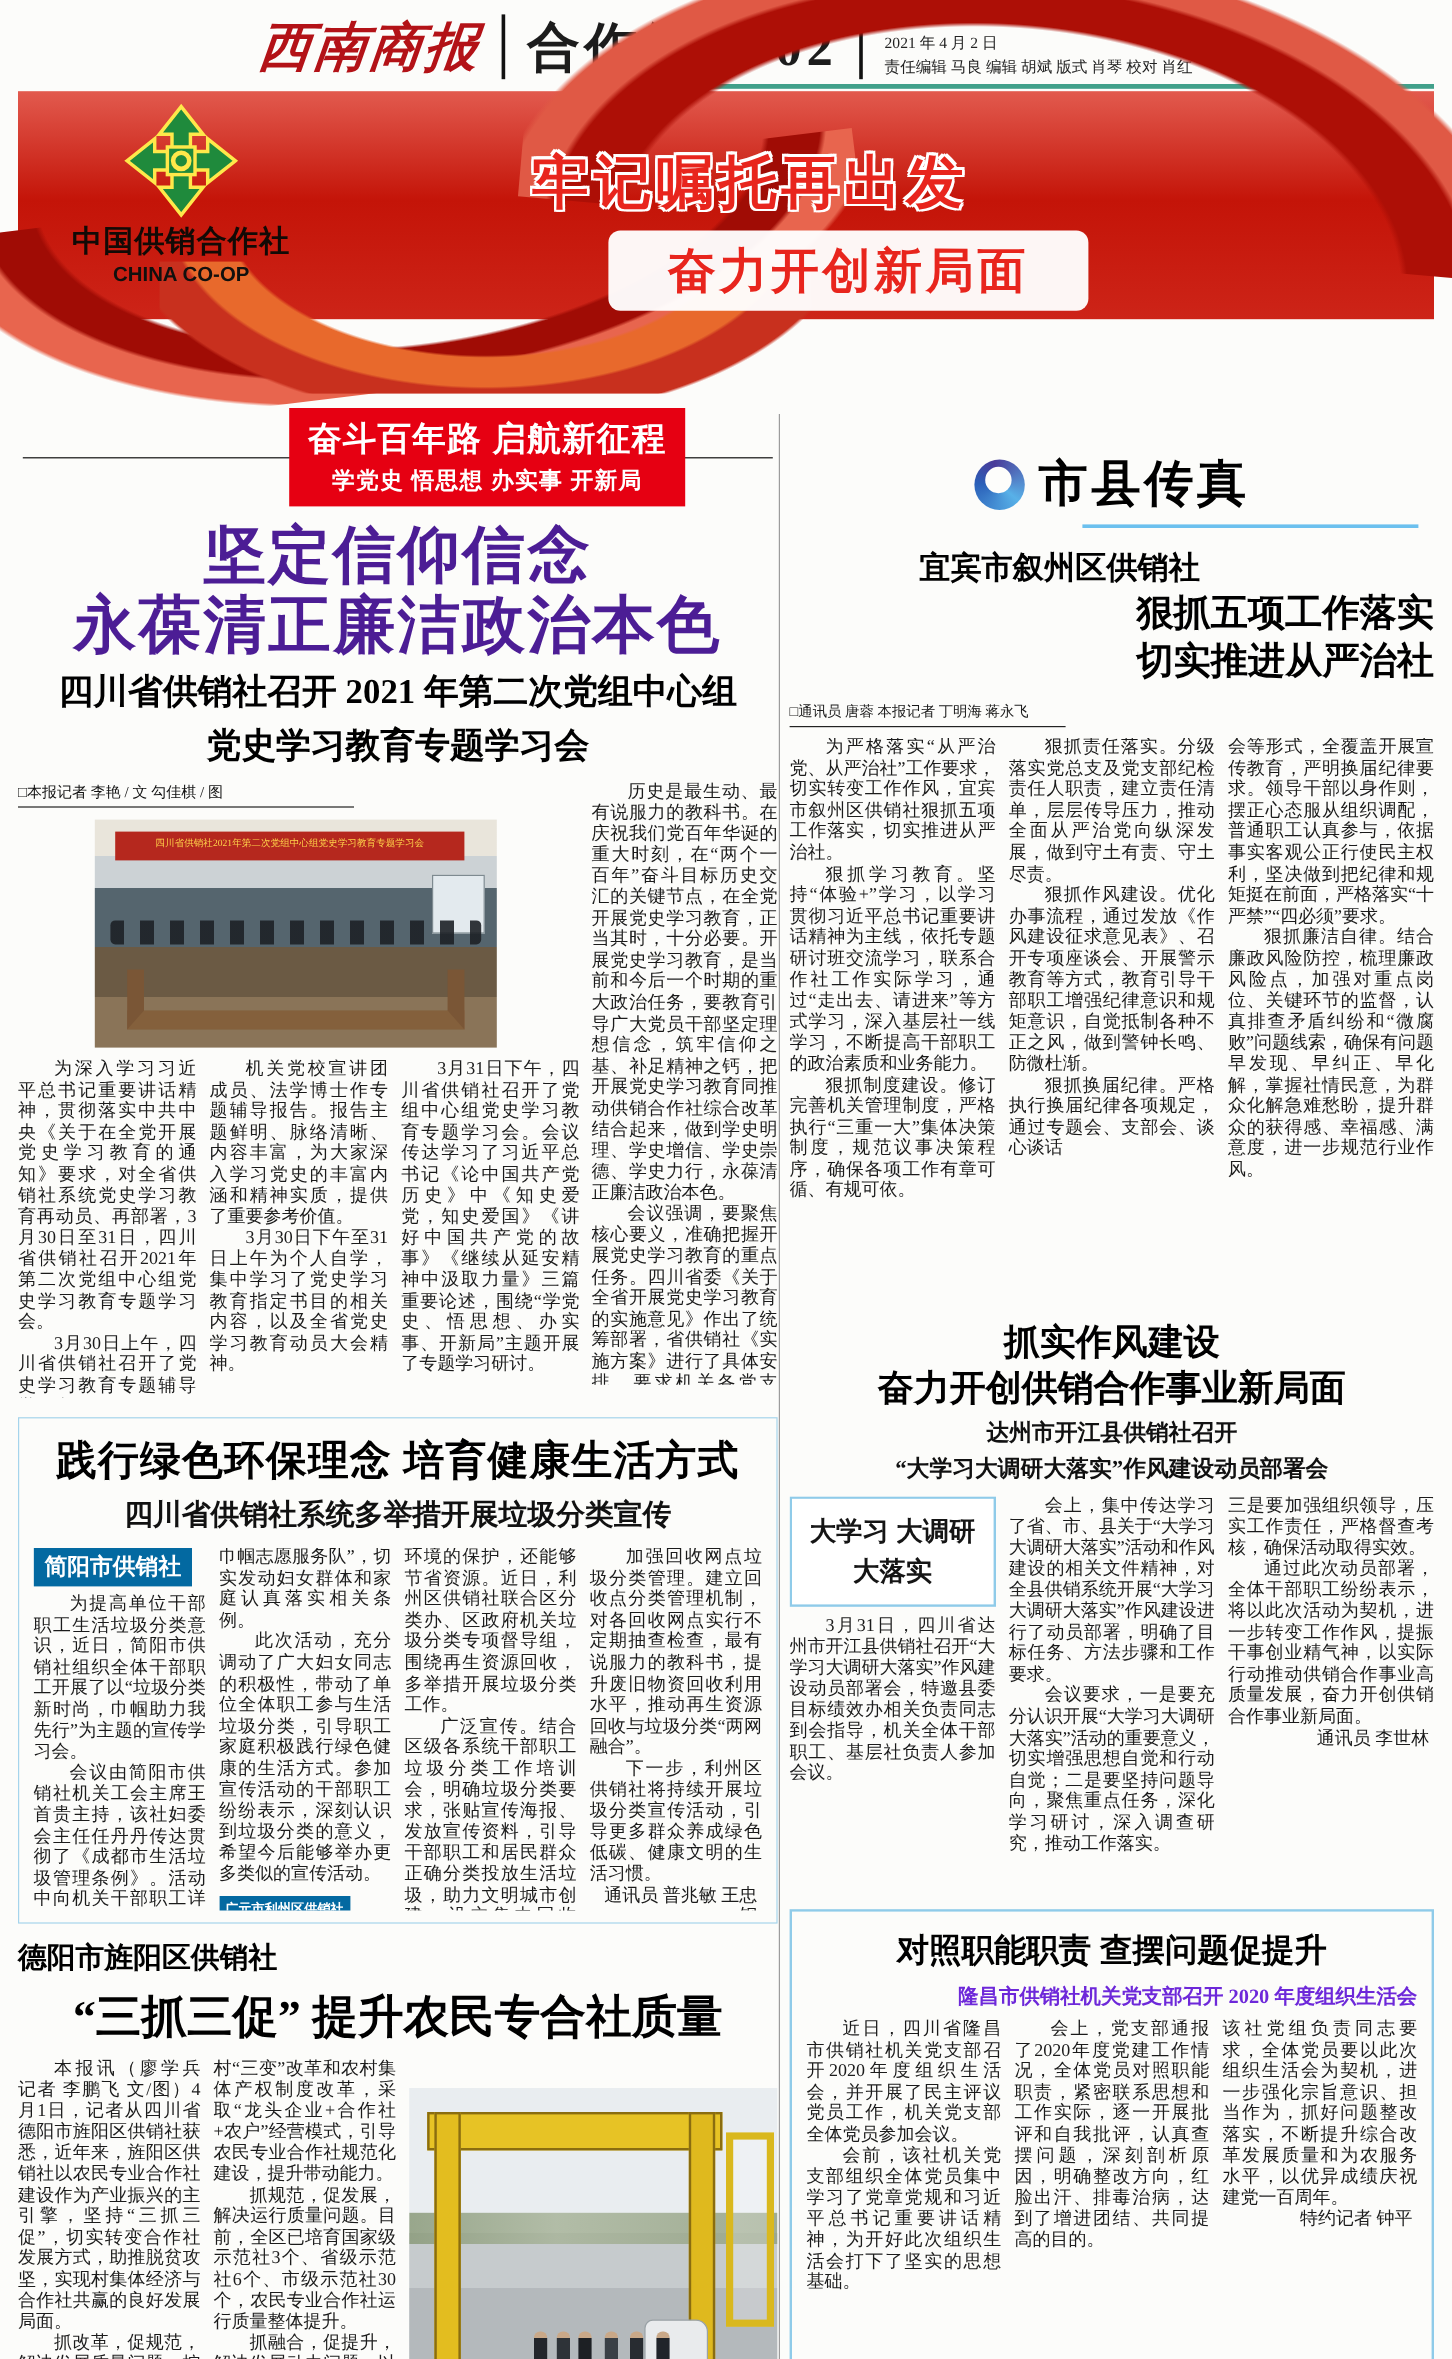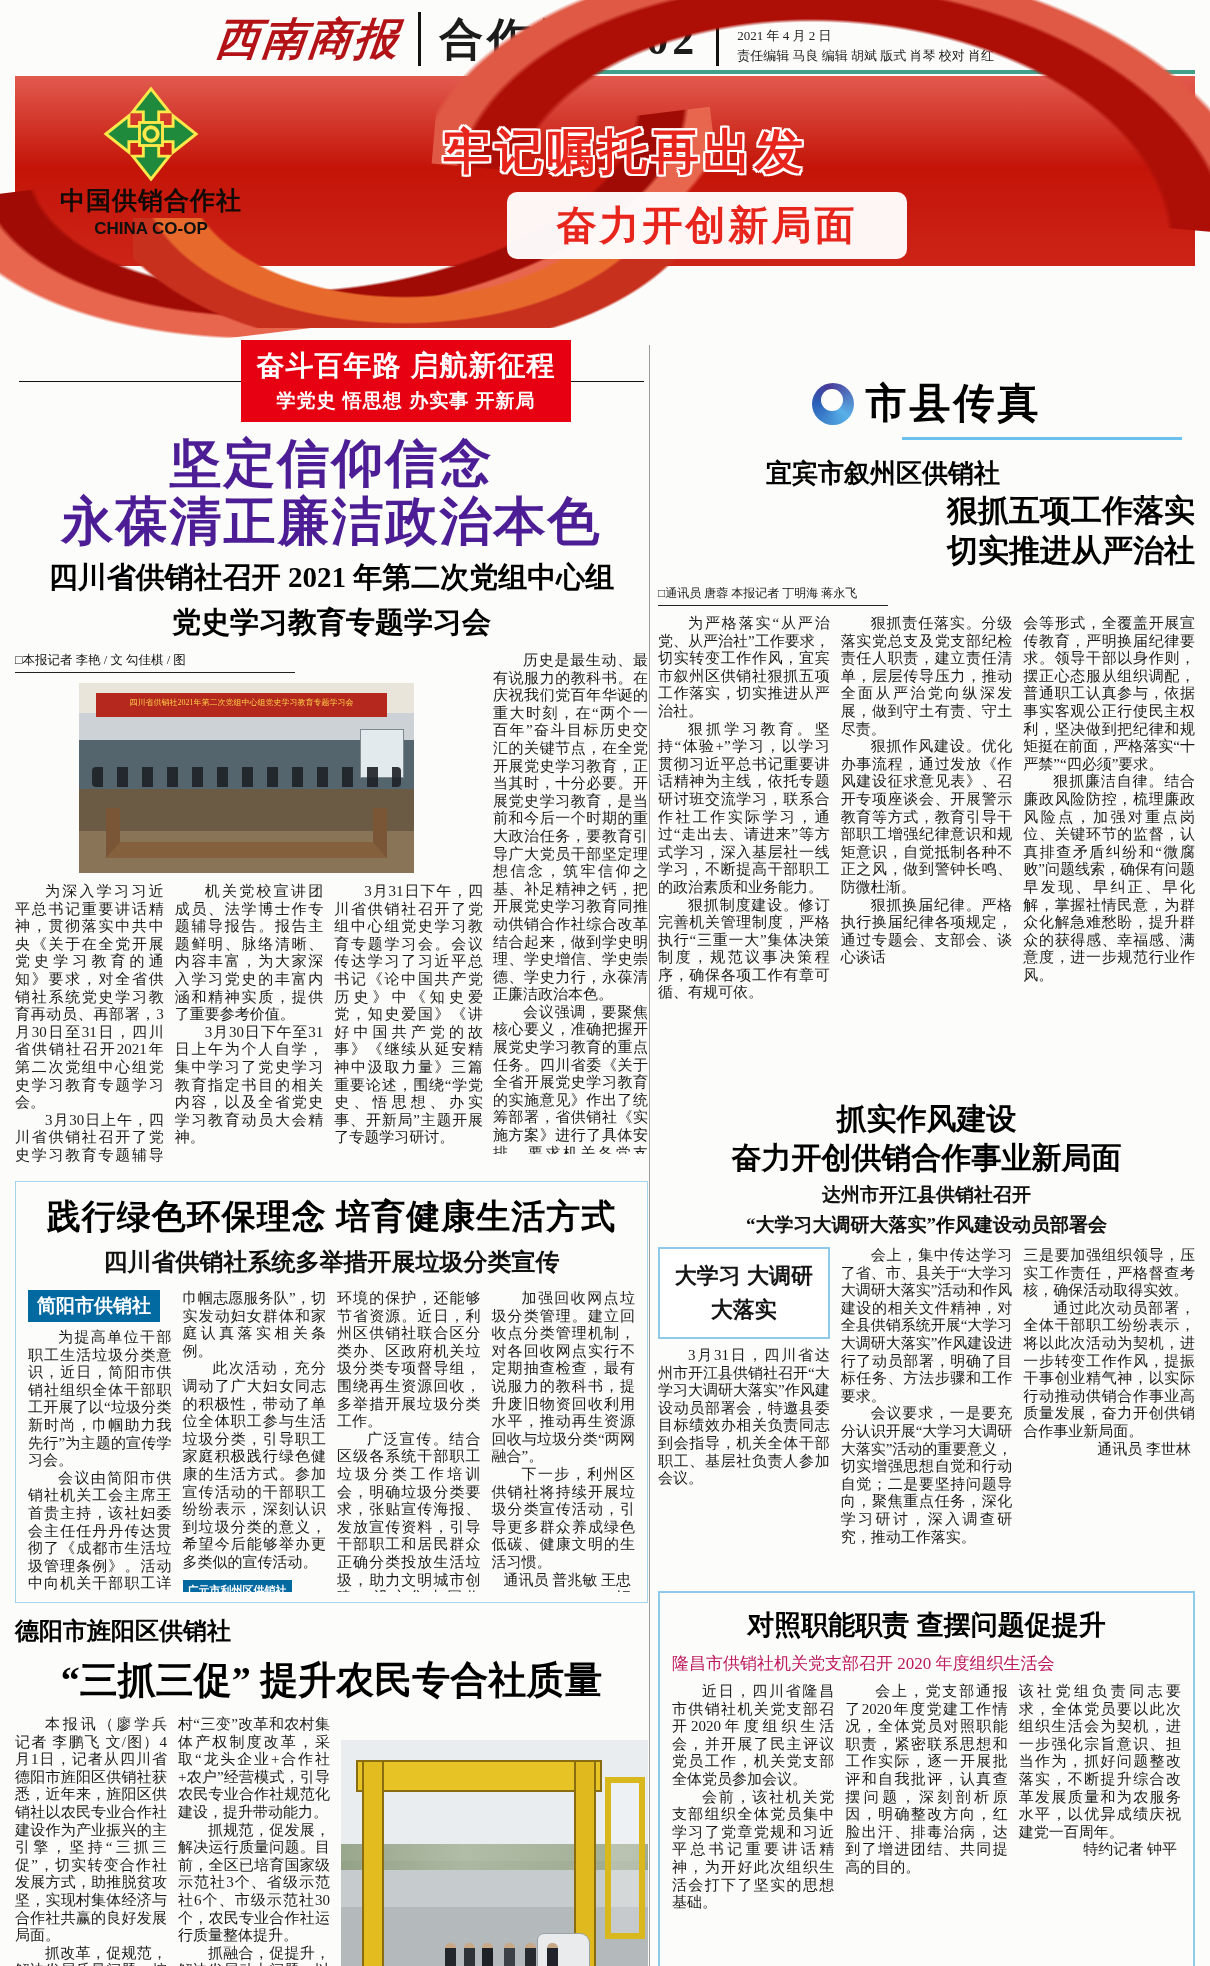--- a/index.html
+++ b/index.html
@@ -130,21 +130,21 @@
   .kaijiang { margin-top:16px; }
   .kj-title { text-align:center; font-weight:900; font-size:30px; line-height:39px; color:#000; }
   .kj-sub { text-align:center; font-weight:700; font-size:19px; line-height:25px; margin-top:5px; color:#111; }
   .kj-cols { display:flex; gap:11px; margin-top:10px; height:330px; overflow:hidden; }
   .kj-cols > div { flex:1; }
   .kj-box { border:2px solid #8fcbe9; background:#fff; padding:10px 6px; margin-bottom:8px; text-align:center;
     font-family:"Liberation Sans",sans-serif; font-weight:900; font-size:22px; line-height:34px; color:#151515; }
 
   .longchang { margin-top:14px; border:2px solid #8fcbe9; padding:14px 12px 8px; }
   .lc-title { text-align:center; font-family:"Liberation Sans",sans-serif; font-weight:900; font-size:27px; color:#000; }
-  .lc-sub { text-align:left; font-weight:400; font-size:17px; margin:9px 0 4px; color:#be185d; }
+  .lc-sub { text-align:right; font-weight:700; font-size:17px; margin:9px 0 4px; color:#6d28d9; }
   .lc-cols { display:flex; gap:11px; margin-top:8px; height:330px; overflow:hidden; }
   .lc-cols > div { flex:1; }
 </style>
 </head>
 <body>
 
 <div class="page">
 
   <div class="masthead">
     <span class="paper-name">西南商报</span>

